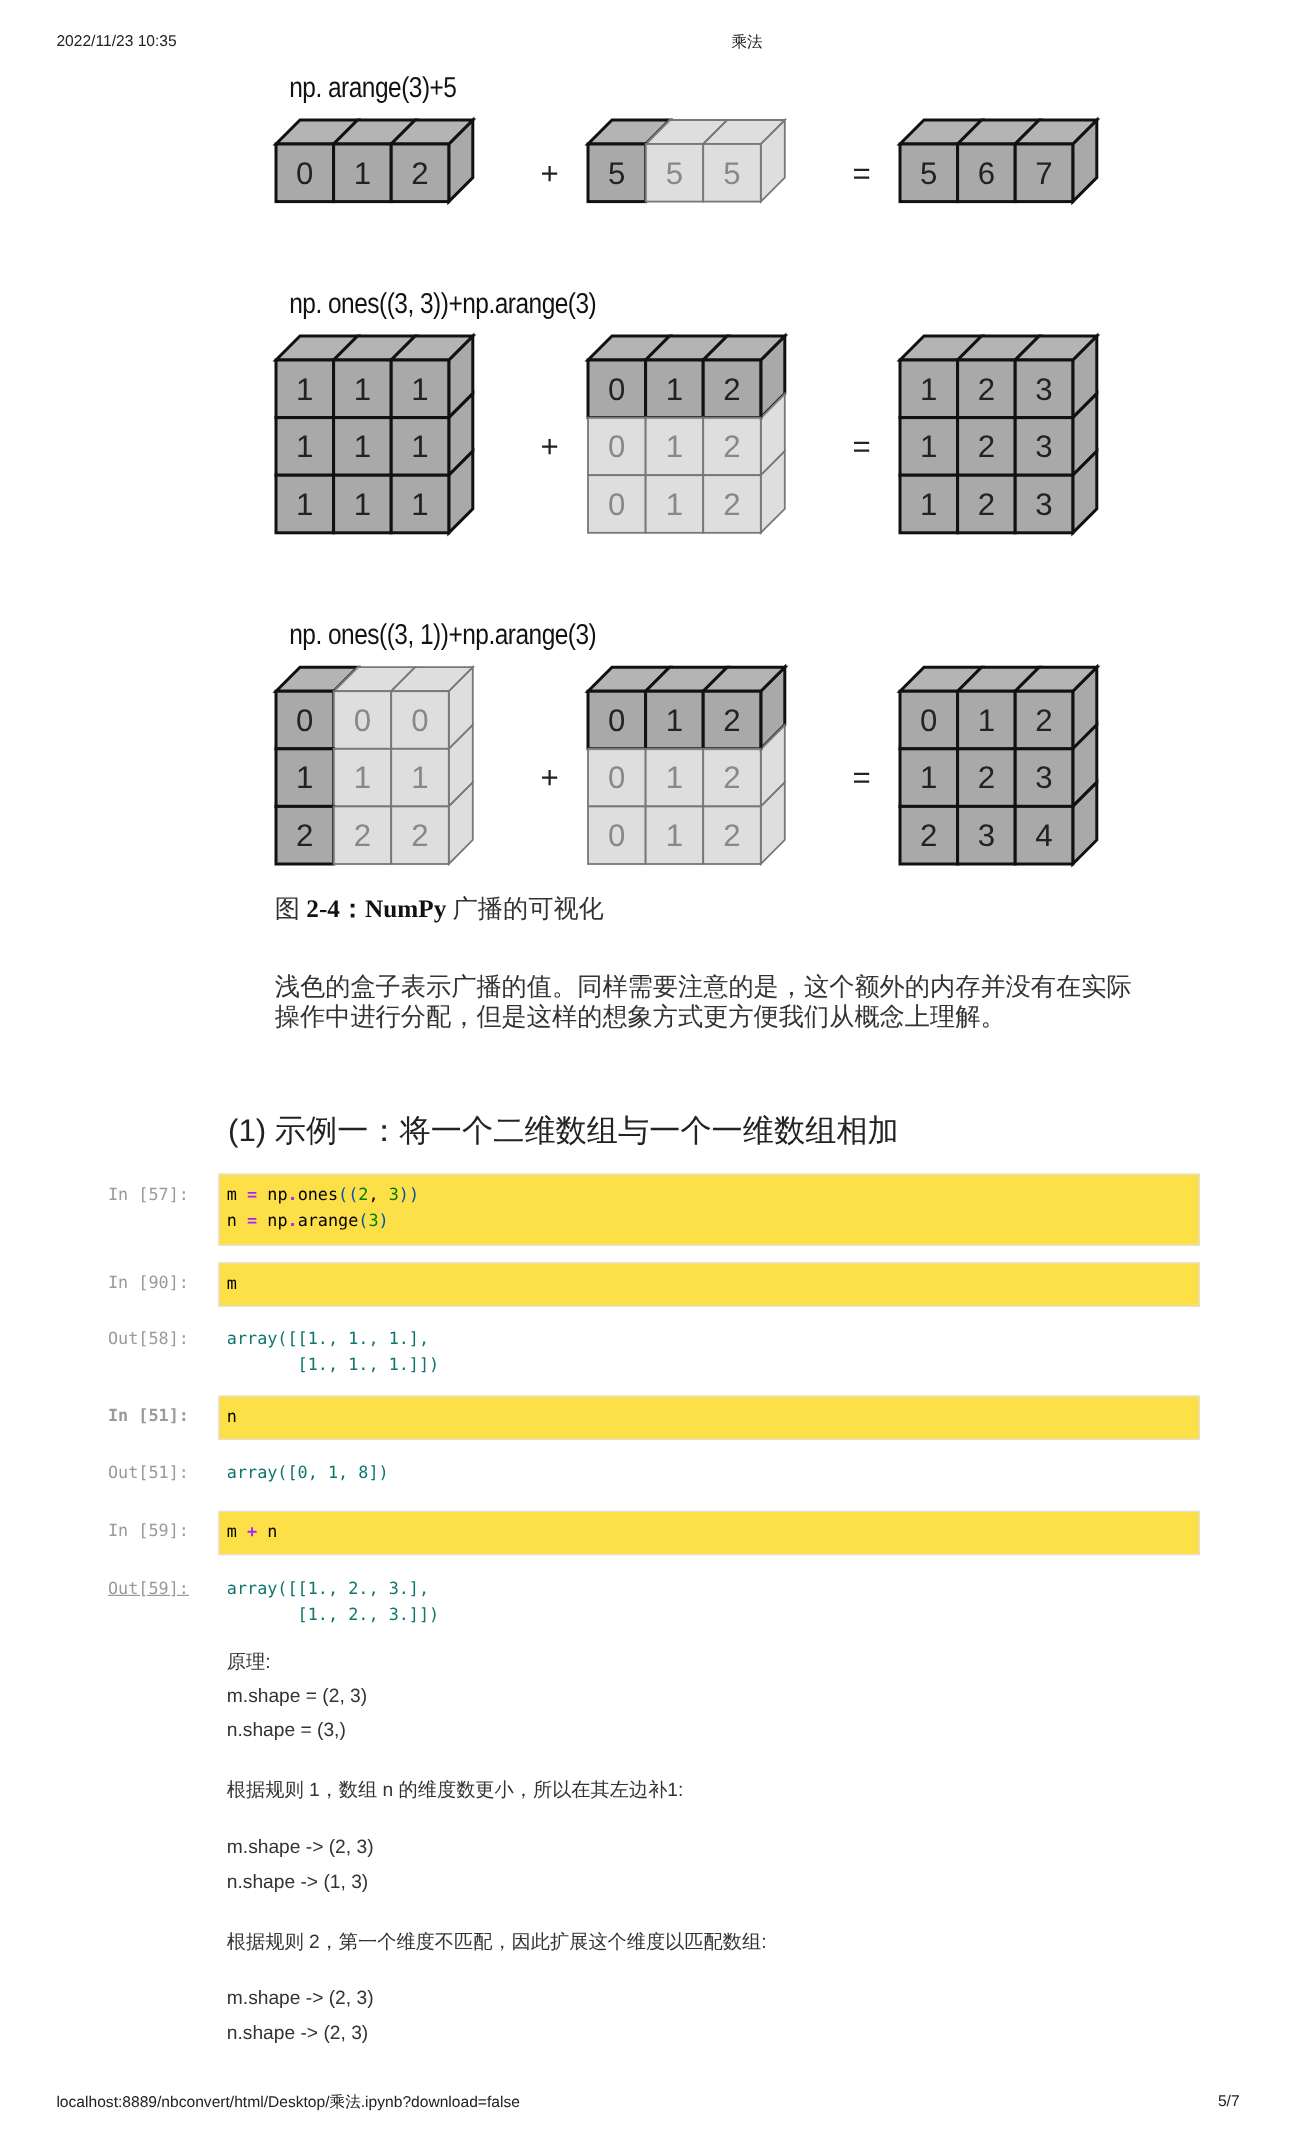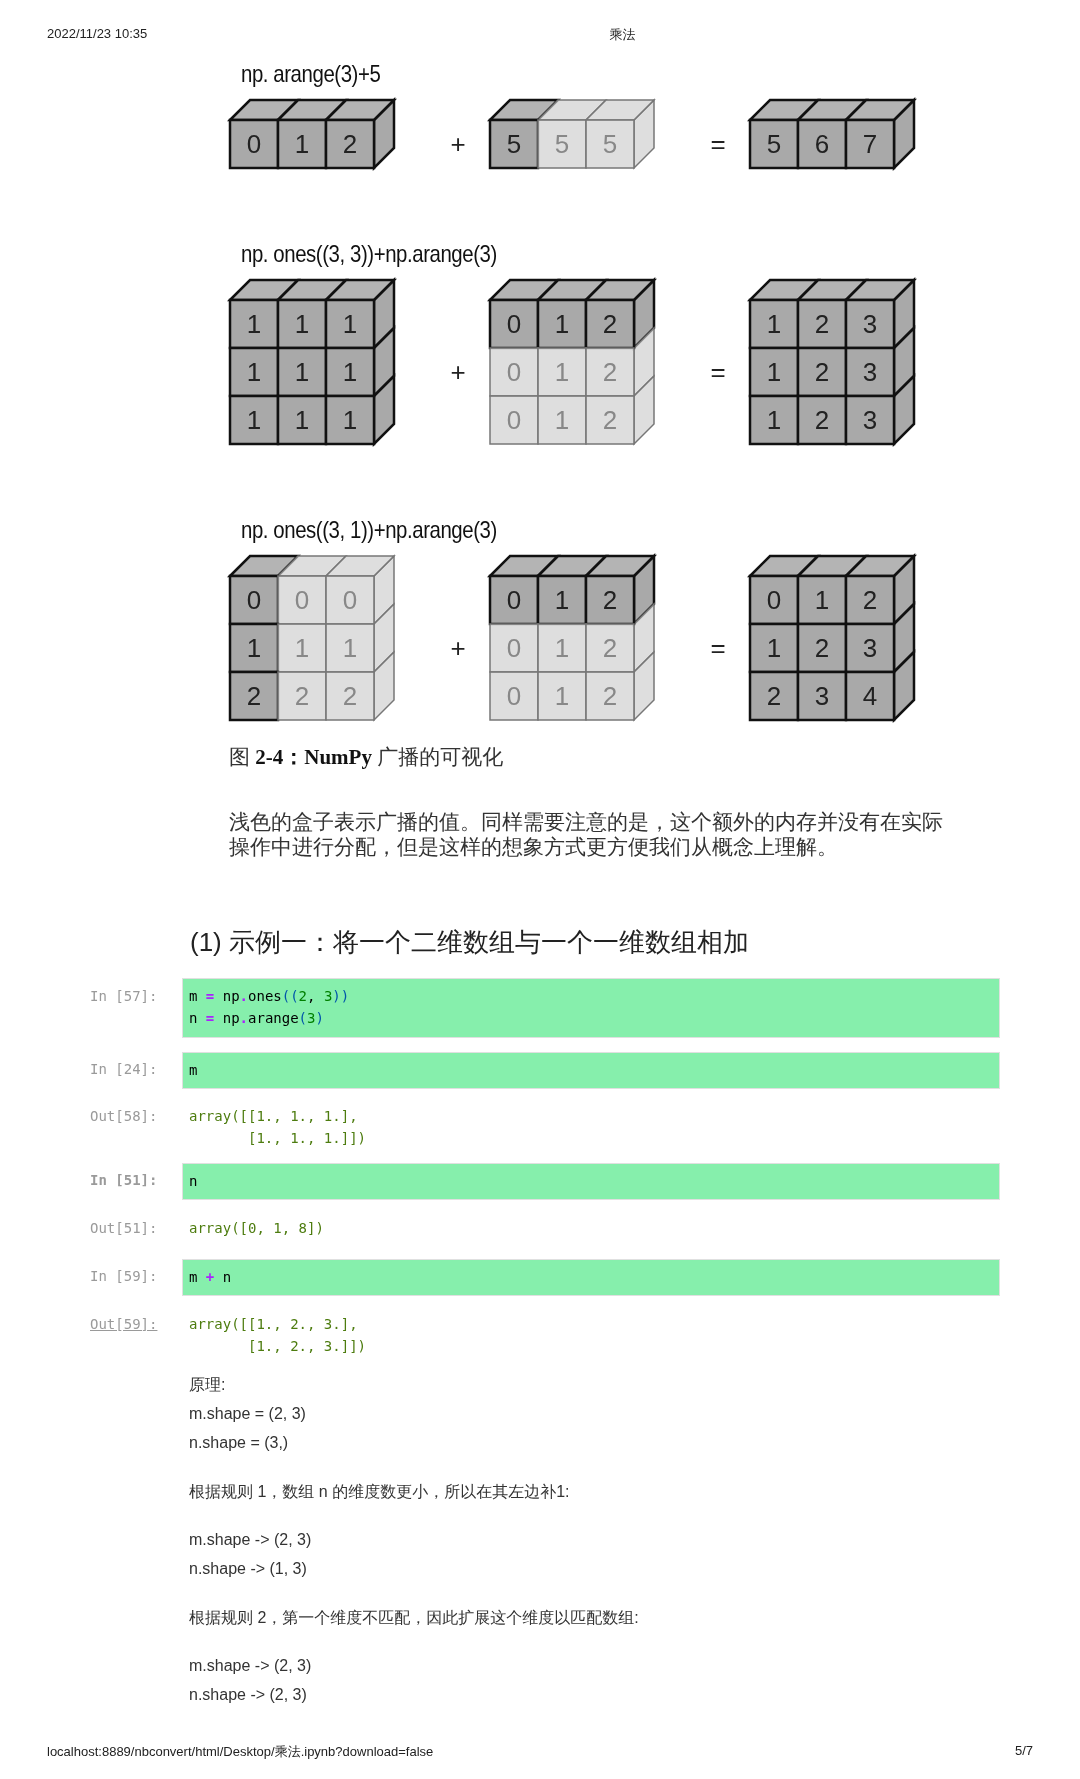--- a/index.html
+++ b/index.html
@@ -17,24 +17,24 @@
   .caption { position: absolute; left: 229px; top: 743px; font-size: 21px; color: #333;
              font-family: "Liberation Serif", "DejaVu Serif", serif; }
   .caption b { color: #111; }
   .para { position: absolute; left: 229px; top: 790px; width: 720px; font-size: 21px; line-height: 25px;
           color: #333; font-family: "Liberation Serif", "DejaVu Serif", serif; margin-top: 20px; }
 
   .h3 { position: absolute; left: 190px; top: 925px; font-size: 26px; color: #222; }
 
   .prompt { position: absolute; width: 86px; text-align: left; left: 90px; font-family: "DejaVu Sans Mono", "Liberation Mono", monospace;
             font-size: 14px; color: #9a9a9a; }
-  .cell { position: absolute; left: 182px; width: 818px; background: #86efac; border: 1px solid #e0e0e0; box-sizing: border-box;
+  .cell { position: absolute; left: 182px; width: 818px; background: #fde047; border: 1px solid #e0e0e0; box-sizing: border-box;
           font-family: "DejaVu Sans Mono", "Liberation Mono", monospace; font-size: 14px; padding: 6px 6px; line-height: 22px; color: #000; white-space: pre; }
   .out { position: absolute; left: 189px; font-family: "DejaVu Sans Mono", "Liberation Mono", monospace; font-size: 14px;
-         line-height: 22px; white-space: pre; color: #4d7c0f; }
+         line-height: 22px; white-space: pre; color: #0f766e; }
   .op { color: #aa22ff; font-weight: bold; }
   .num { color: #008000; }
   .paren { color: #0055aa; }
   .md { position: absolute; left: 189px; font-size: 16px; color: #333; }
 </style>
 </head>
 <body>
 
 <div>
   <span class="hdr-date">2022/11/23 10:35</span>
@@ -255,21 +255,21 @@
 
 <div class="caption"><span>图 </span><b>2-4：NumPy</b><span> 广播的可视化</span></div>
 <div class="para">浅色的盒子表示广播的值。同样需要注意的是，这个额外的内存并没有在实际操作中进行分配，但是这样的想象方式更方便我们从概念上理解。</div>
 
 <div class="h3">(1) 示例一：将一个二维数组与一个一维数组相加</div>
 
 <div class="prompt" style="top:988px;">In [57]:</div>
 <div class="cell" style="top:978px; height:60px;"><span class="codeline">m <span class="op">=</span> np<span class="op">.</span>ones<span class="paren">((</span><span class="num">2</span>, <span class="num">3</span><span class="paren">))</span></span>
 <span class="codeline">n <span class="op">=</span> np<span class="op">.</span>arange<span class="paren">(</span><span class="num">3</span><span class="paren">)</span></span></div>
 
-<div class="prompt" style="top:1061px;">In [24]:</div>
+<div class="prompt" style="top:1061px;">In [90]:</div>
 <div class="cell" style="top:1052px; height:37px; padding-top:6px;">m</div>
 
 <div class="prompt" style="top:1108px;">Out[58]:</div>
 <div class="out" style="top:1105px;"><div>array([[1., 1., 1.],</div><div>       [1., 1., 1.]])</div></div>
 
 <div class="prompt" style="top:1172px;font-weight:bold;">In [51]:</div>
 <div class="cell" style="top:1163px; height:37px;">n</div>
 
 <div class="prompt" style="top:1220px;">Out[51]:</div>
 <div class="out" style="top:1217px;">array([0, 1, 8])</div>

